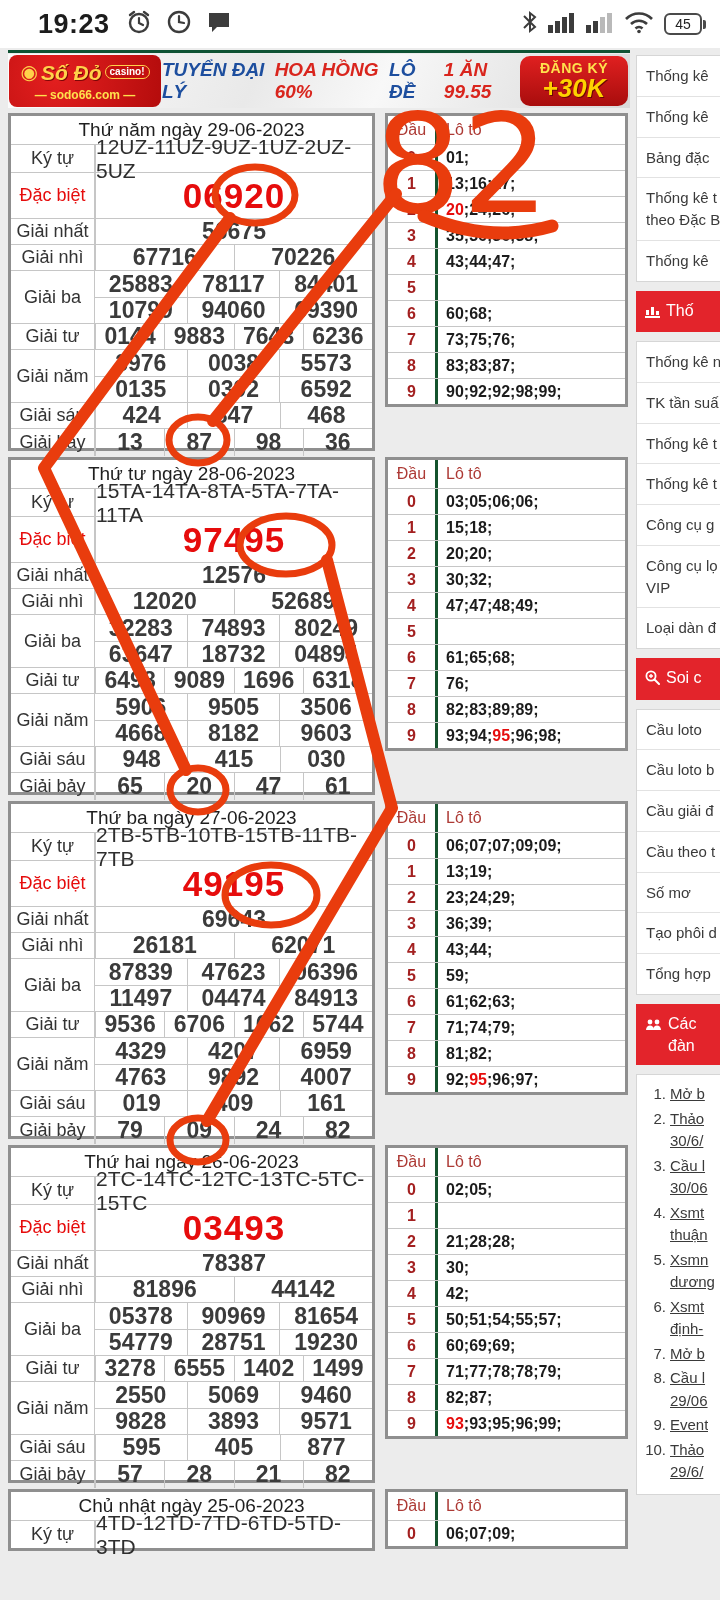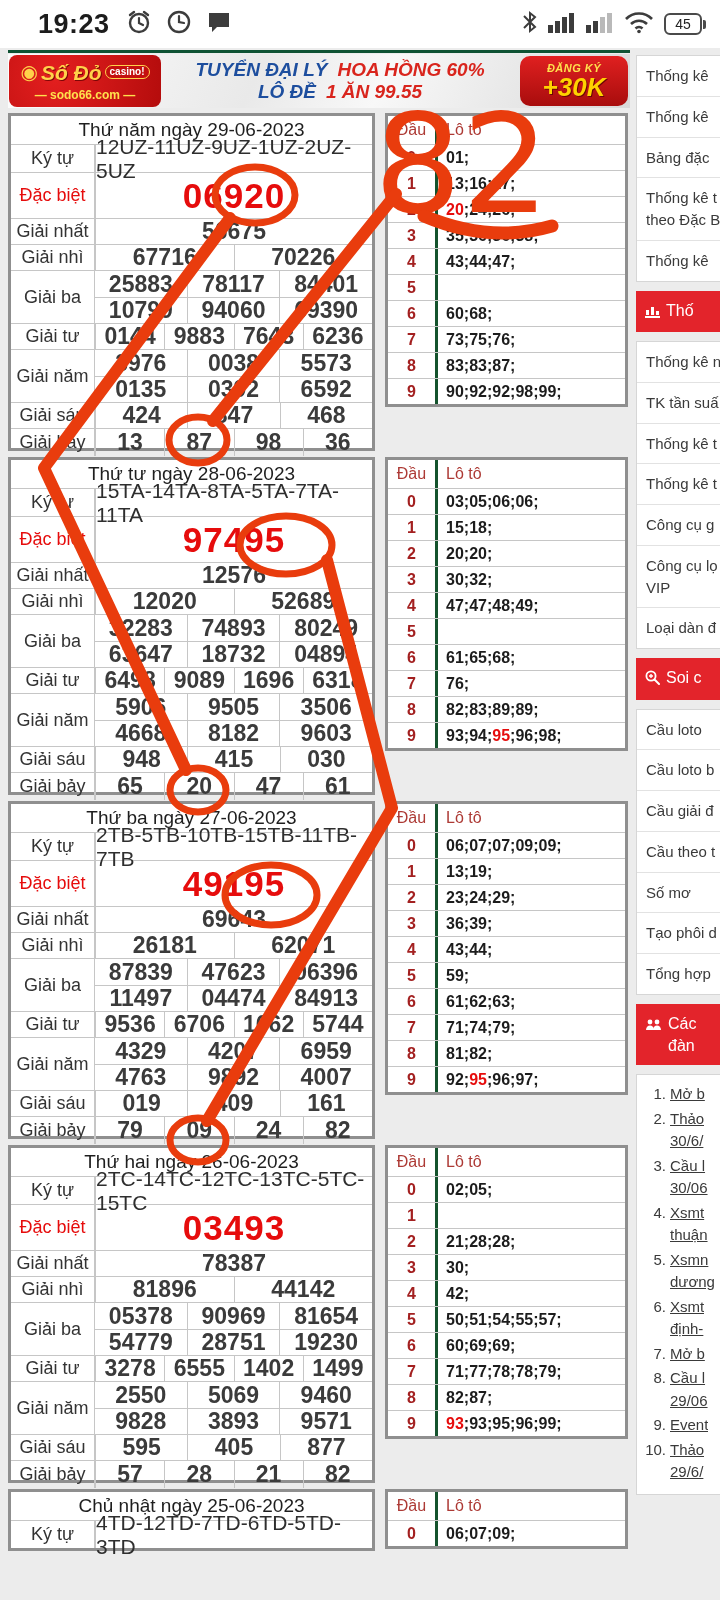--- a/index.html
+++ b/index.html
@@ -20,26 +20,26 @@
   .green-line{position:absolute;left:8px;top:50px;width:622px;height:3px;background:#0e5233;}
   
   #main{position:absolute;left:8px;top:54px;width:622px;}
   .banner{height:54px;display:flex;align-items:stretch;background:linear-gradient(115deg,#fdfdfd 0%,#e9e9e9 40%,#f8f8f8 60%,#d9d9d9 100%);margin-bottom:5px;overflow:hidden;cursor:pointer;}
   .banner-left{width:152px;background:radial-gradient(circle at 30% 40%,#e41f1f,#b40c0c);border-radius:8px;margin:1px;display:flex;flex-direction:column;align-items:center;justify-content:center;line-height:1;}
   .logo-row{display:flex;align-items:center;gap:3px;}
   .logo-swirl{color:#ffd24a;font-size:20px;font-weight:bold;}
   .logo-text{color:#ffd24a;font-size:21px;font-weight:bold;text-shadow:1px 1px 0 #7d0606;font-style:italic;}
   .logo-casino{background:#c40f0f;border:1px solid #ffd24a;border-radius:7px;color:#fff;font-size:10px;font-weight:bold;padding:1px 4px;}
   .logo-domain{color:#ffe14d;font-size:12px;font-weight:bold;margin-top:6px;}
-  .banner-mid{flex:1;display:flex;flex-direction:column;align-items:center;justify-content:center;line-height:1.15;}
+  .banner-mid{flex:1;display:flex;align-items:center;justify-content:center;line-height:1.15;}
   .bm-row{display:flex;gap:10px;align-items:baseline;}
   .bm-blue{color:#1d4e9e;font-weight:bold;font-style:italic;font-size:19px;}
   .bm-red{color:#d9251d;font-weight:bold;font-style:italic;font-size:19px;}
   .banner-right{width:108px;background:linear-gradient(#e02020,#a80d0d);border-radius:10px;margin:2px;display:flex;flex-direction:column;align-items:center;justify-content:center;line-height:1;}
-  .br-top{color:#ffe14d;font-weight:bold;font-style:italic;font-size:11px;letter-spacing:.5px;}
+  .br-top{color:#ffe14d;font-weight:bold;font-size:14px;letter-spacing:.5px;}
   .br-bottom{color:#ffd200;font-weight:bold;font-style:italic;font-size:26px;text-shadow:1px 1px 0 #6b0505;}
   
   *{box-sizing:border-box;}
   .day-block{display:flex;align-items:flex-start;margin-bottom:6px;}
   .result-table{width:367px;border:3px solid #8f8f8f;background:#fff;height:338px;}
   .result-table.partial{height:auto;}
   .rrow{display:flex;border-top:1px solid #c6c6c6;align-items:stretch;}
   .rrow:first-child{border-top:none;}
   .h-title{height:28px;}
   .h-ky{height:28px;}

